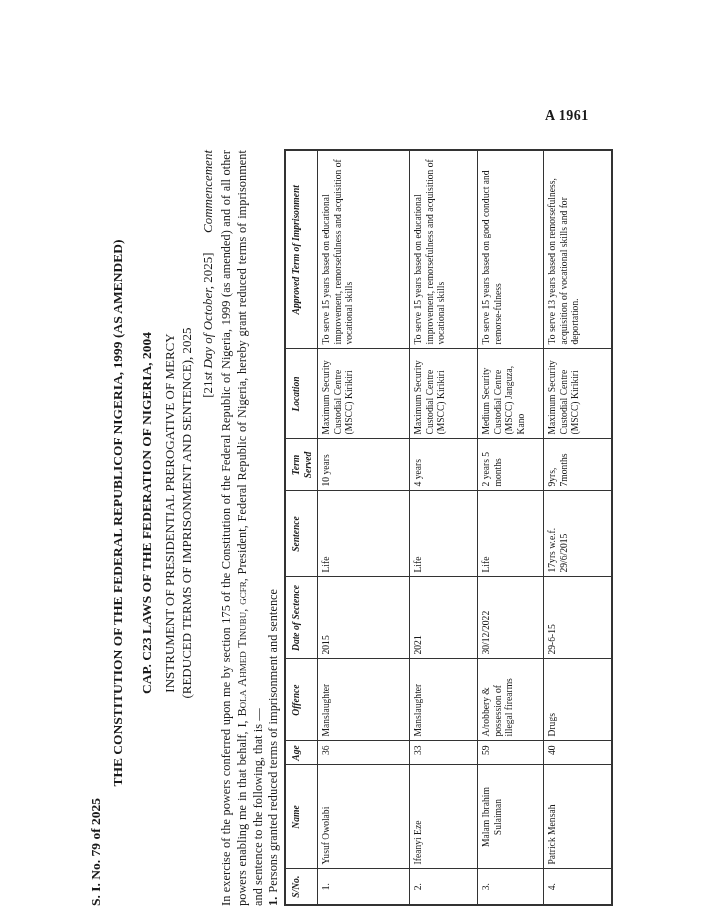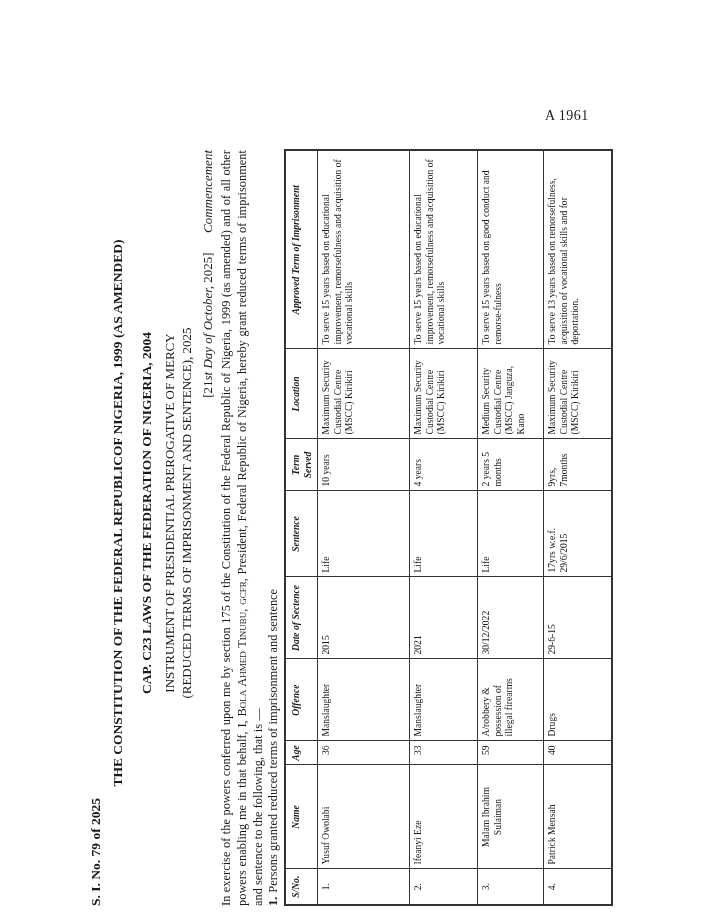--- a/index.html
+++ b/index.html
@@ -1,18 +1,18 @@
 <!DOCTYPE html>
 <html><head>
 <meta charset="utf-8">
 <style>
   html, body { margin:0; padding:0; }
   body { width:720px; height:916px; background:#ffffff; position:relative; overflow:hidden;
          font-family:"Liberation Serif","DejaVu Serif",serif; color:#1a1a1a; }
-  .page-num { position:absolute; left:545px; top:108px; font-weight:normal; font-size:14px; letter-spacing:0.5px; }
+  .page-num { position:absolute; left:545px; top:108px; font-weight:bold; font-size:14px; letter-spacing:0.5px; }
   .rot { position:absolute; left:86px; top:906px; width:756px; height:512px;
          transform-origin:top left; transform:rotate(-90deg); }
   .si { position:absolute; left:0; top:2px; font-weight:bold; font-size:13.5px; }
   .head { position:absolute; left:0; width:756px; text-align:center; }
   .h1 { top:24px; font-weight:bold; font-size:13.5px; left:30px; width:726px; }
   .h2 { top:53px; font-weight:bold; font-size:13.5px; left:30px; width:726px; }
   .h3 { top:76px; font-size:13px; left:30px; width:726px; }
   .h4 { top:93px; font-size:13px; left:30px; width:726px; }
   .commence { position:absolute; top:114px; right:0; font-size:13px; }
   .commence .date { font-style:normal; }

